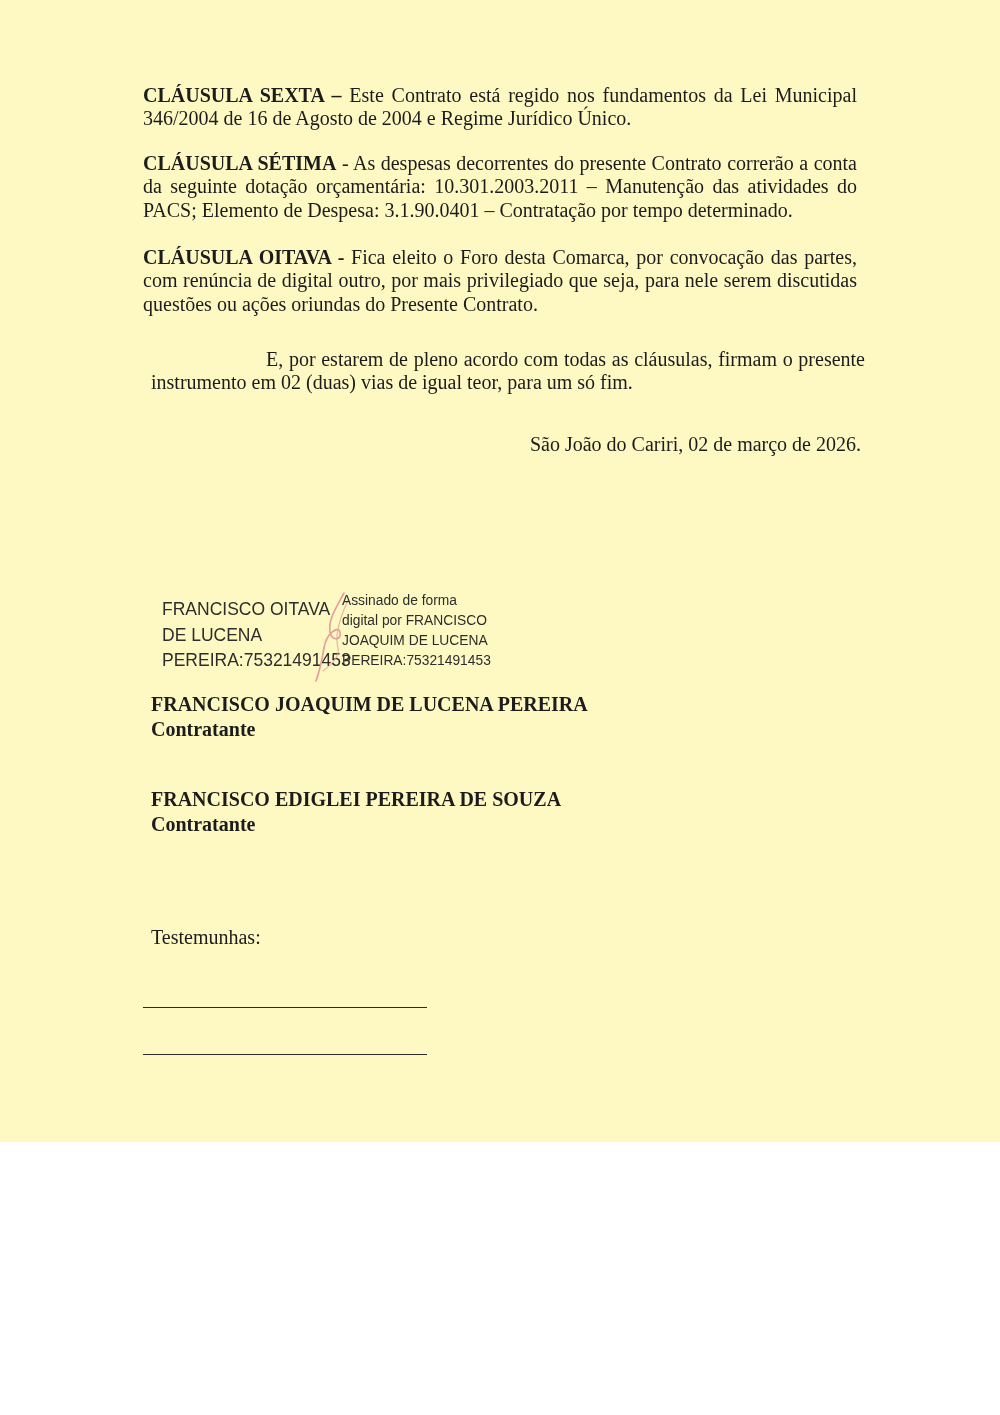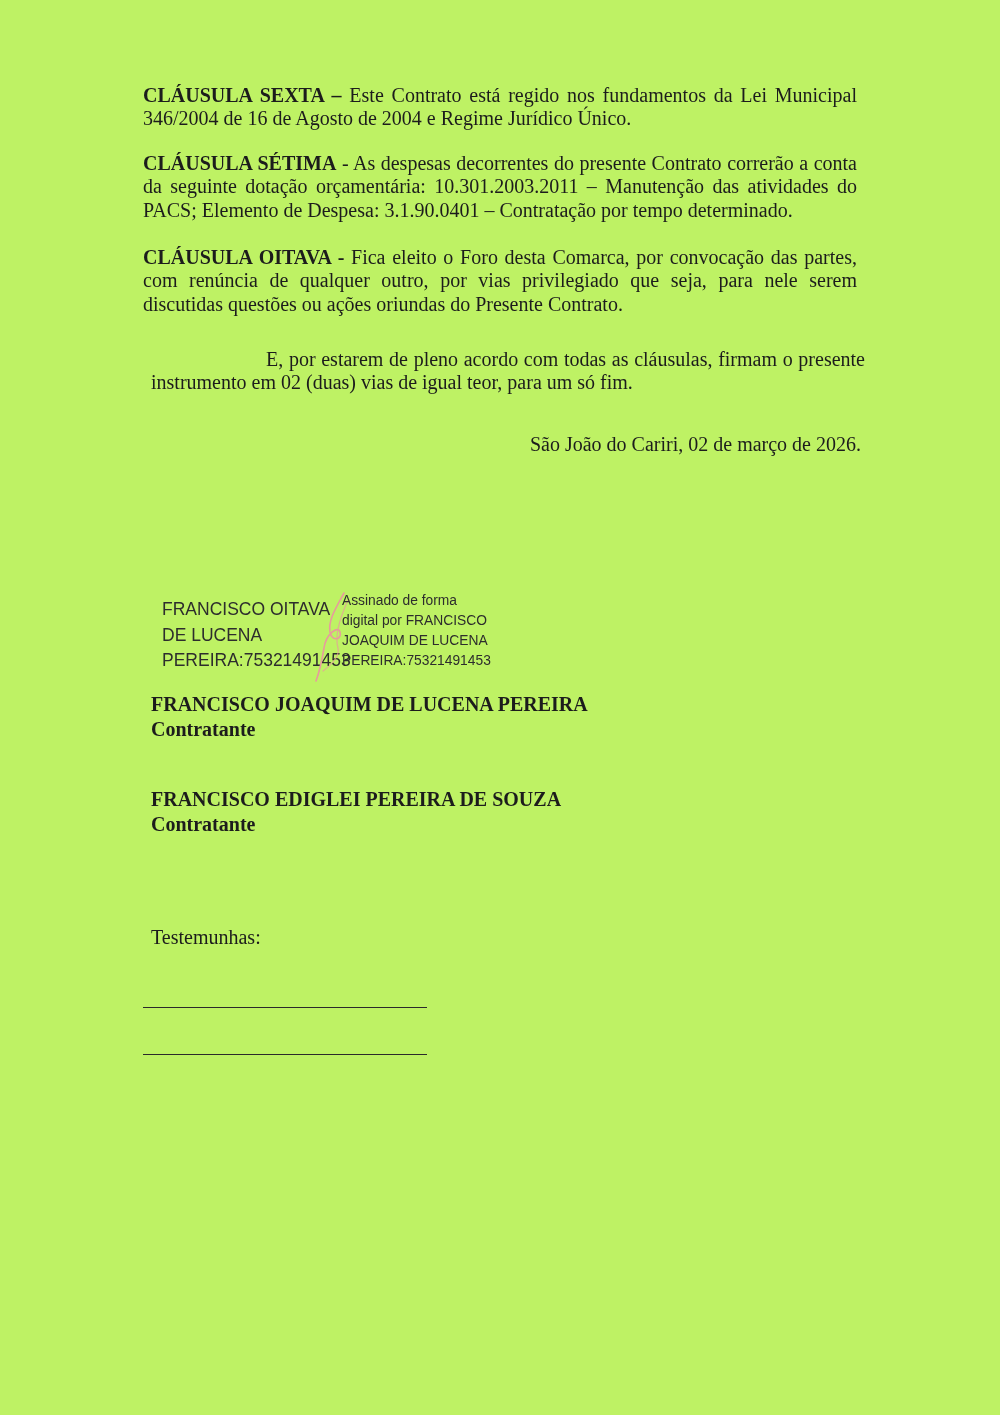--- a/index.html
+++ b/index.html
@@ -1,20 +1,20 @@
 <!DOCTYPE html>
 <html><head>
 <meta charset="utf-8">
 <style>
   html, body { margin: 0; padding: 0; background: #ffffff; }
   .page {
     position: relative;
     width: 1000px;
-    height: 1415px;
-    background: #bef264;
+    height: 1142px;
+    background: #fef9c3;
     font-family: "Liberation Serif", "DejaVu Serif", serif;
     color: #1c1c1c;
     overflow: hidden;
   }
   .clause {
     position: absolute;
     left: 143px;
     width: 714px;
     font-size: 20px;
     line-height: 23.4px;
@@ -98,21 +98,21 @@
 
   <p class="clause" style="top:84px">
     <span class="lead">CLÁUSULA SEXTA –</span><span> Este Contrato está regido nos fundamentos da Lei Municipal 346/2004 de 16 de Agosto de 2004 e Regime Jurídico Único.</span>
   </p>
 
   <p class="clause" style="top:152px">
     <span class="lead">CLÁUSULA SÉTIMA</span><span> - As despesas decorrentes do presente Contrato correrão a conta da seguinte dotação orçamentária: 10.301.2003.2011 – Manutenção das atividades do PACS; Elemento de Despesa: 3.1.90.0401 – Contratação por tempo determinado.</span>
   </p>
 
   <p class="clause" style="top:246px">
-    <span class="lead">CLÁUSULA OITAVA -</span><span> Fica eleito o Foro desta Comarca, por convocação das partes, com renúncia de qualquer outro, por vias privilegiado que seja, para nele serem discutidas questões ou ações oriundas do Presente Contrato.</span>
+    <span class="lead">CLÁUSULA OITAVA -</span><span> Fica eleito o Foro desta Comarca, por convocação das partes, com renúncia de digital outro, por mais privilegiado que seja, para nele serem discutidas questões ou ações oriundas do Presente Contrato.</span>
   </p>
 
   <p class="closing" style="top:340px">E, por estarem de pleno acordo com todas as cláusulas, firmam o presente instrumento em 02 (duas) vias de igual teor, para um só fim.</p>
 
   <p class="dateline">São João do Cariri, 02 de março de 2026.</p>
 
   <div class="sig-stamp">
     <div class="sig-signer">
       <div>FRANCISCO OITAVA</div>
       <div>DE LUCENA</div>

